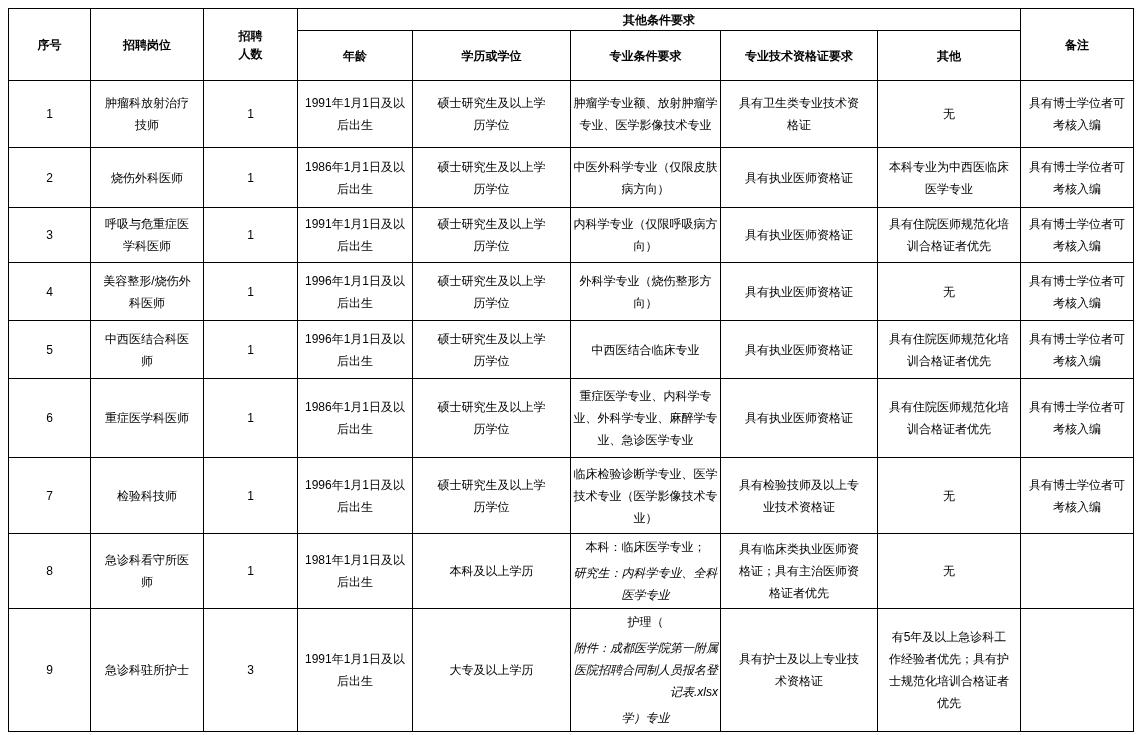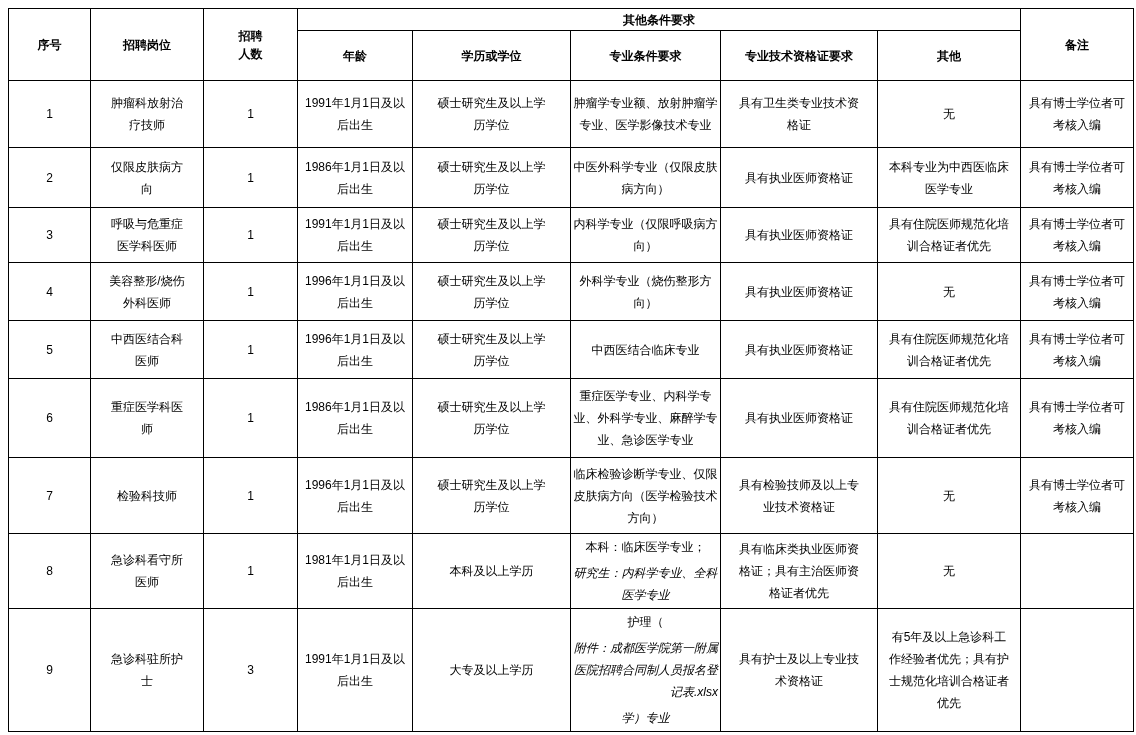--- a/index.html
+++ b/index.html
@@ -19,21 +19,21 @@
     text-align: center; vertical-align: middle;
     padding: 2px 3px;
     word-break: break-all; overflow: hidden;
     background: #ffffff; color: #000000;
   }
   th { font-weight: bold; }
   thead tr.group-row { height: 22px; }
   thead tr.group-row th { line-height: 18px; padding: 0 3px; }
   thead tr.sub-row { height: 50px; }
   
-  tbody td:nth-child(2) { padding: 2px 16px; }
+  tbody td:nth-child(2) { padding: 2px 10px; }
   tbody td:nth-child(4) { padding: 0 2px; }
   tbody td:nth-child(5) { padding: 2px 22px; }
   tbody td:nth-child(6) { padding: 2px 2px; }
   tbody td:nth-child(7) { padding: 2px 13px; }
   tbody td:nth-child(8) { padding: 2px 8px; }
   tbody td:nth-child(9) { padding: 2px 5px; }
   
   tbody tr:nth-child(1) { height: 67px; }
   tbody tr:nth-child(2) { height: 60px; }
   tbody tr:nth-child(3) { height: 55px; }
@@ -87,21 +87,21 @@
           <td>1</td>
           <td>1991年1月1日及以后出生</td>
           <td>硕士研究生及以上学历学位</td>
           <td>肿瘤学专业额、放射肿瘤学专业、医学影像技术专业</td>
           <td>具有卫生类专业技术资格证</td>
           <td>无</td>
           <td>具有博士学位者可考核入编</td>
         </tr>
         <tr>
           <td>2</td>
-          <td>仅限皮肤病方向</td>
+          <td>烧伤外科医师</td>
           <td>1</td>
           <td>1986年1月1日及以后出生</td>
           <td>硕士研究生及以上学历学位</td>
           <td>中医外科学专业（仅限皮肤病方向）</td>
           <td>具有执业医师资格证</td>
           <td>本科专业为中西医临床医学专业</td>
           <td>具有博士学位者可考核入编</td>
         </tr>
         <tr>
           <td>3</td>
@@ -146,21 +146,21 @@
           <td>具有执业医师资格证</td>
           <td>具有住院医师规范化培训合格证者优先</td>
           <td>具有博士学位者可考核入编</td>
         </tr>
         <tr>
           <td>7</td>
           <td>检验科技师</td>
           <td>1</td>
           <td>1996年1月1日及以后出生</td>
           <td>硕士研究生及以上学历学位</td>
-          <td>临床检验诊断学专业、仅限皮肤病方向（医学检验技术方向）</td>
+          <td>临床检验诊断学专业、医学技术专业（医学影像技术专业）</td>
           <td>具有检验技师及以上专业技术资格证</td>
           <td>无</td>
           <td>具有博士学位者可考核入编</td>
         </tr>
         <tr>
           <td>8</td>
           <td>急诊科看守所医师</td>
           <td>1</td>
           <td>1981年1月1日及以后出生</td>
           <td>本科及以上学历</td>

